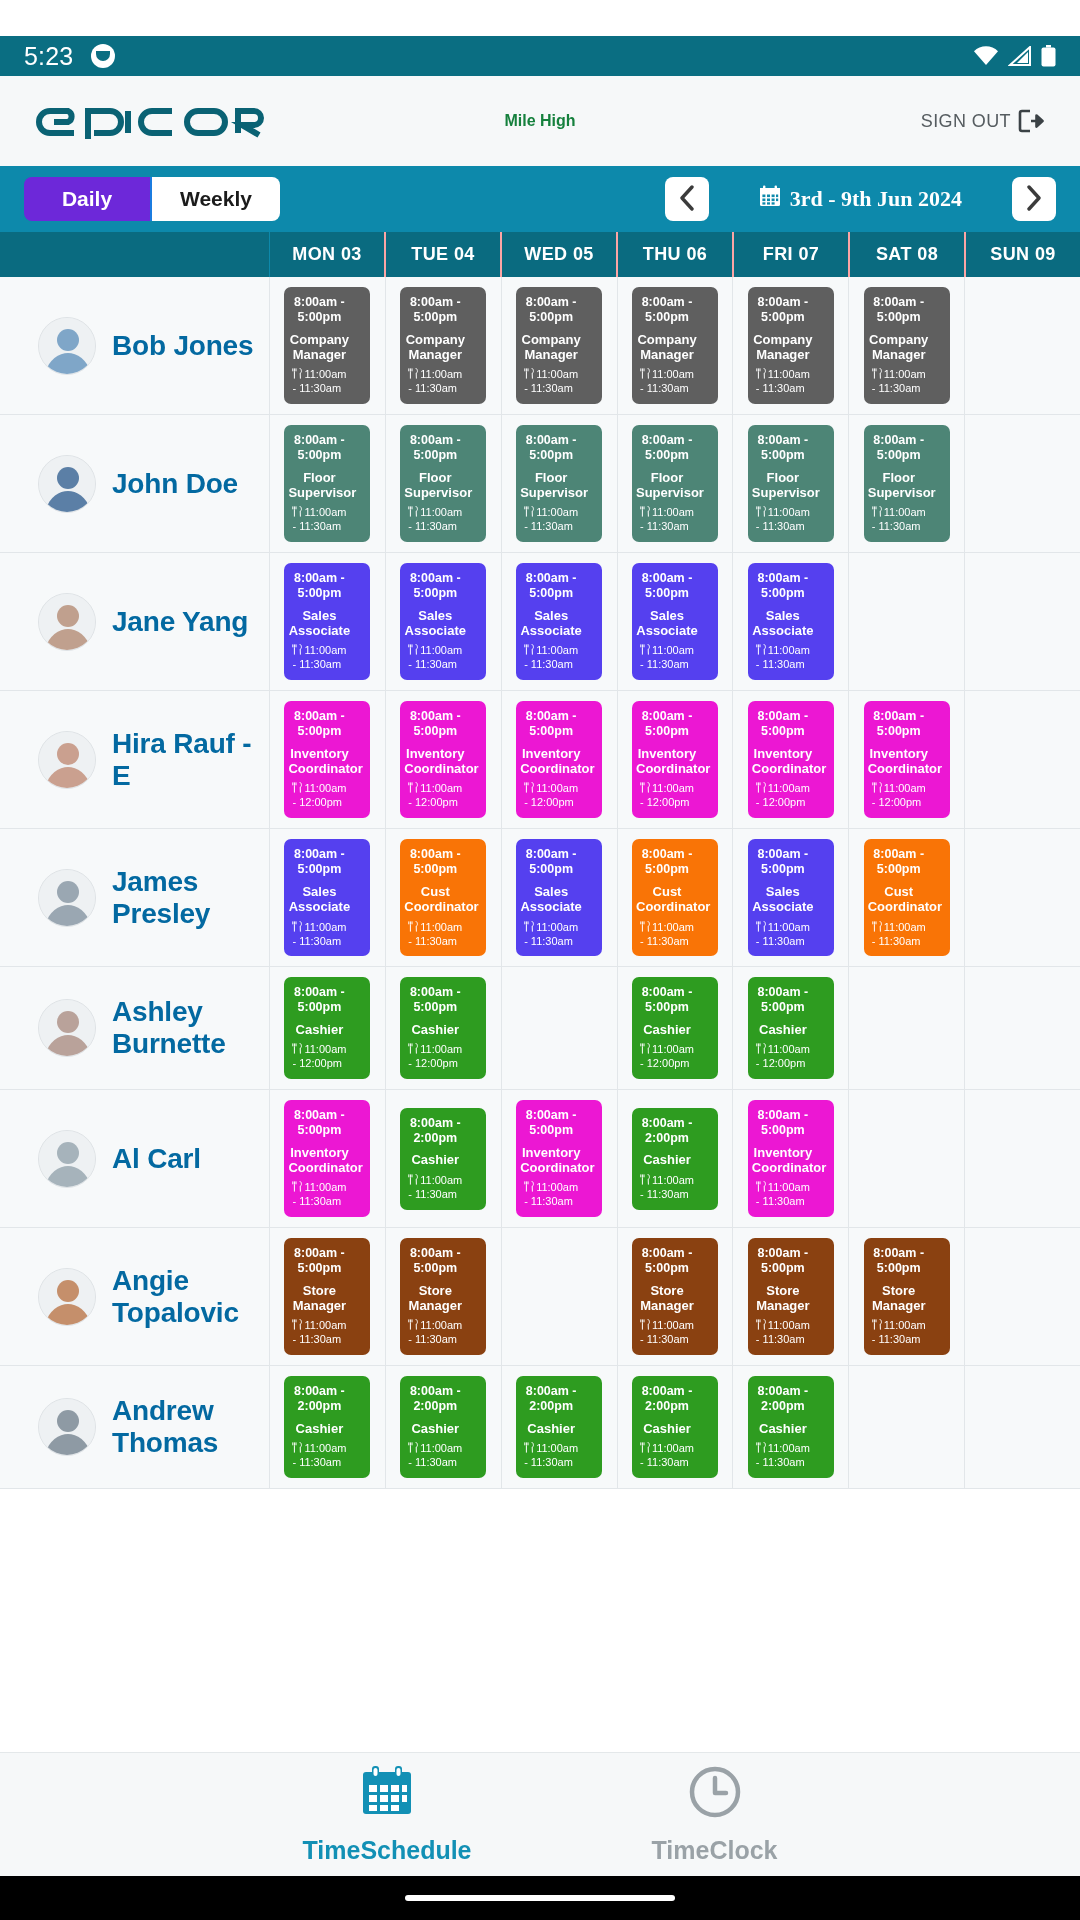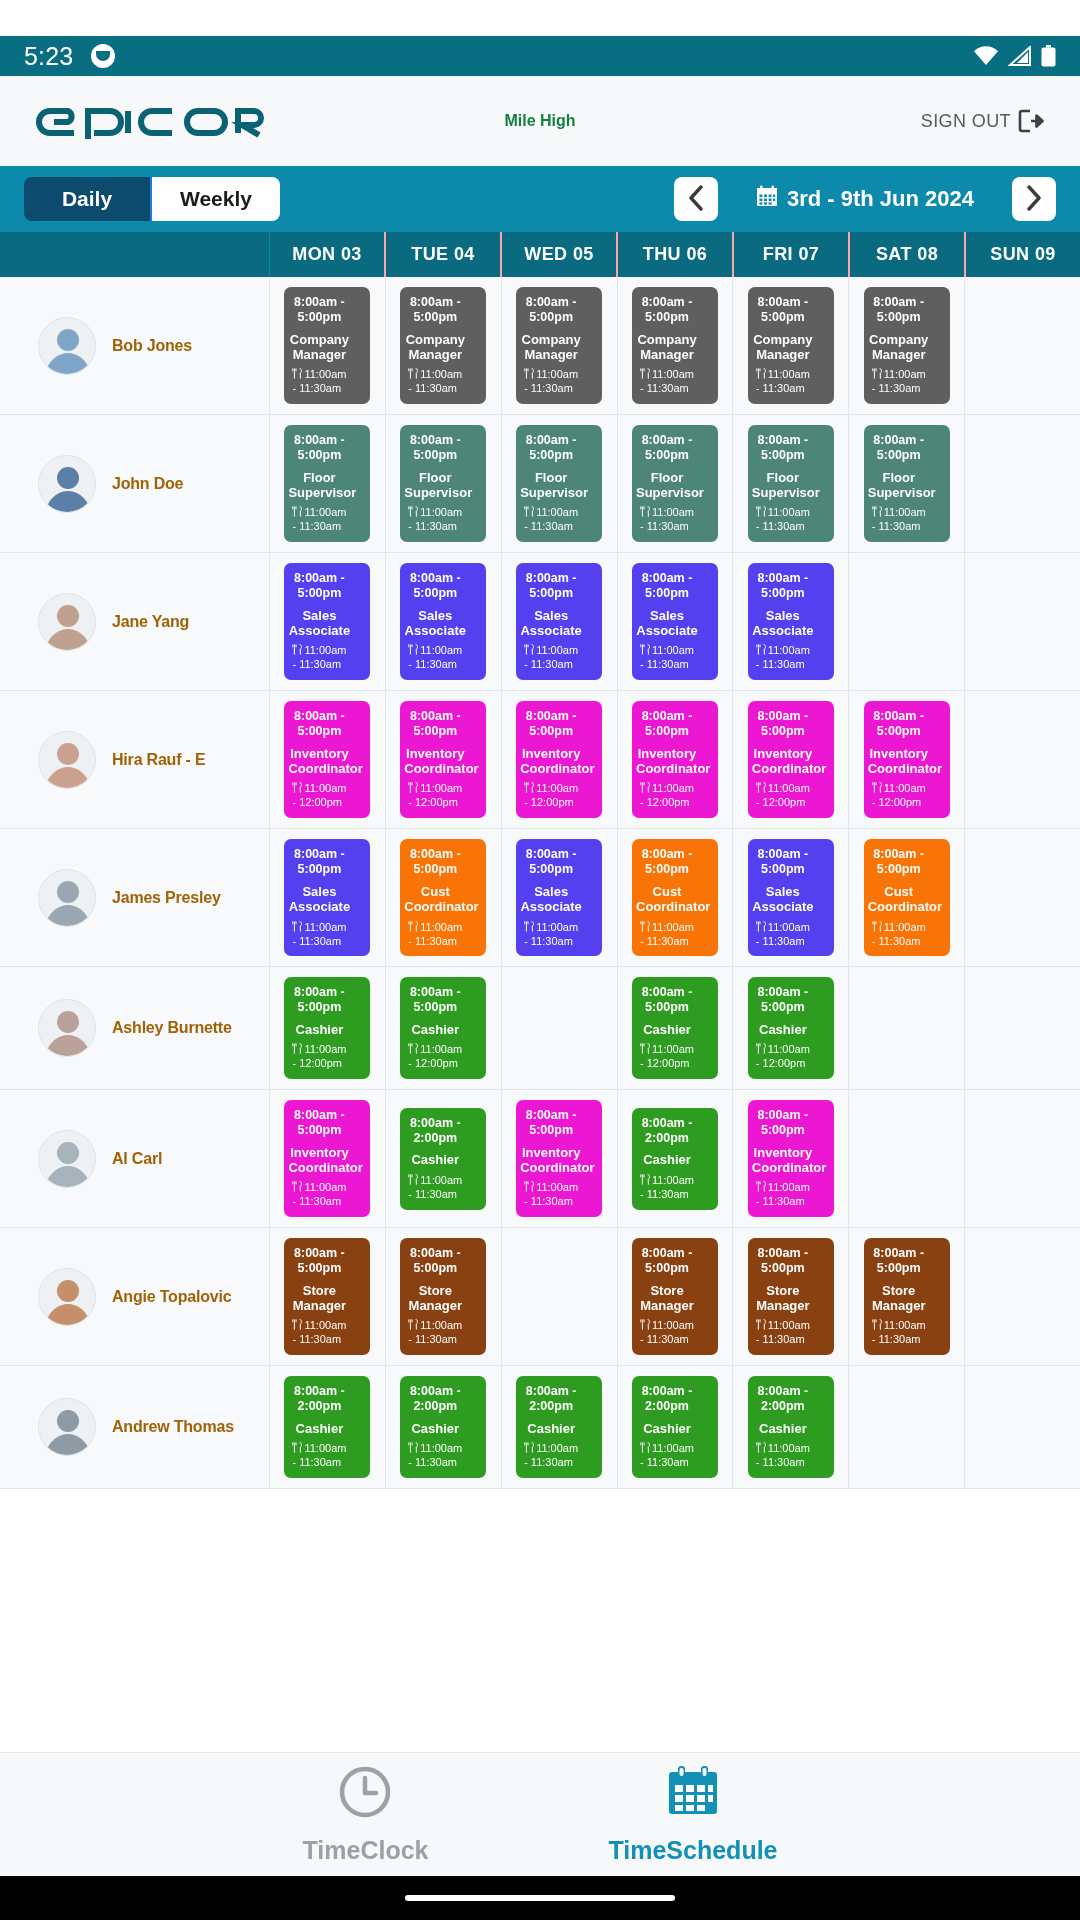--- a/index.html
+++ b/index.html
@@ -92,35 +92,36 @@
     height: 44px;
     min-width: 128px;
     padding: 0 24px;
     display: flex; align-items: center; justify-content: center;
     font-size: 21px;
     font-weight: bold;
     border: none;
     cursor: pointer;
   }
   .seg-btn.active {
-    background: #0c4a6e;
+    background: #6d28d9;
     color: #ffffff;
     border-radius: 8px 0 0 8px;
     border-right: 2px solid #1b7ce0;
   }
   .seg-btn.inactive {
     background: #ffffff;
     color: #1b1b1b;
     border-radius: 0 8px 8px 0;
   }
   .nav-group {
     margin-left: auto;
     display: flex;
     align-items: center;
-    gap: 4px;
+    gap: 16px;
+    font-family: Liberation Serif, serif;
   }
   .nav-arrow {
     width: 44px; height: 44px;
     background: #ffffff;
     border-radius: 8px;
     border: none;
     display: flex; align-items: center; justify-content: center;
     cursor: pointer;
   }
   .date-label {
@@ -177,23 +178,23 @@
   .avatar {
     width: 58px; height: 58px;
     border-radius: 50%;
     border: 1px solid #dfe3e6;
     overflow: hidden;
     flex: 0 0 58px;
     background: #e9edef;
   }
   .avatar svg { display: block; width: 58px; height: 58px; }
   .pname {
-    font-size: 16px;
+    font-size: 28px;
     font-weight: bold;
-    color: #a16207;
+    color: #0369a1;
     letter-spacing: -.2px;
   }
   .daycol {
     flex: 1 1 0;
     border-right: 1px solid #e2e6e9;
     display: flex;
     align-items: center;
     justify-content: center;
     padding: 10px 4px;
   }
@@ -987,29 +988,20 @@
                 </svg></span><span>11:00am - 11:30am</span></div>
           </div>
         </div>
         <div class="daycol"></div>
         <div class="daycol"></div>
       </div>
     </div>
 </div>
 
 <div class="botnav">
-  <div class="navitem inactive">
-    <span>
-      <svg width="56" height="56" viewBox="0 0 56 56">
-          <circle cx="28" cy="28" r="23" fill="none" stroke="#9aa2a7" stroke-width="4.5"></circle>
-          <path d="M28 14 V29 H39" fill="none" stroke="#9aa2a7" stroke-width="4.5" stroke-linecap="round" stroke-linejoin="round"></path>
-        </svg>
-    </span>
-    <span class="lbl">TimeClock</span>
-  </div>
   <div class="navitem active">
     <span>
       <svg width="56" height="56" viewBox="0 0 56 56">
         <rect x="4" y="8" width="48" height="42" rx="3" fill="#1290b5"></rect>
         <rect x="13" y="2" width="7" height="12" rx="3" fill="#1290b5"></rect>
         <rect x="36" y="2" width="7" height="12" rx="3" fill="#1290b5"></rect>
         <rect x="14.5" y="4" width="4" height="8" rx="2" fill="#ffffff"></rect>
         <rect x="37.5" y="4" width="4" height="8" rx="2" fill="#ffffff"></rect>
         <g fill="#ffffff">
           <rect x="10" y="21" width="8" height="7"></rect>
@@ -1021,17 +1013,26 @@
             <rect x="32" y="31" width="8" height="7"></rect>
             <rect x="43" y="31" width="5" height="7"></rect>
           <rect x="10" y="41" width="8" height="6"></rect>
             <rect x="21" y="41" width="8" height="6"></rect>
             <rect x="32" y="41" width="8" height="6"></rect>
         </g>
       </svg>
     </span>
     <span class="lbl">TimeSchedule</span>
   </div>
+  <div class="navitem inactive">
+    <span>
+      <svg width="56" height="56" viewBox="0 0 56 56">
+          <circle cx="28" cy="28" r="23" fill="none" stroke="#9aa2a7" stroke-width="4.5"></circle>
+          <path d="M28 14 V29 H39" fill="none" stroke="#9aa2a7" stroke-width="4.5" stroke-linecap="round" stroke-linejoin="round"></path>
+        </svg>
+    </span>
+    <span class="lbl">TimeClock</span>
+  </div>
 </div>
 
 <div class="gesturebar">
   <div class="pill"></div>
 </div>
 
 </body></html>

